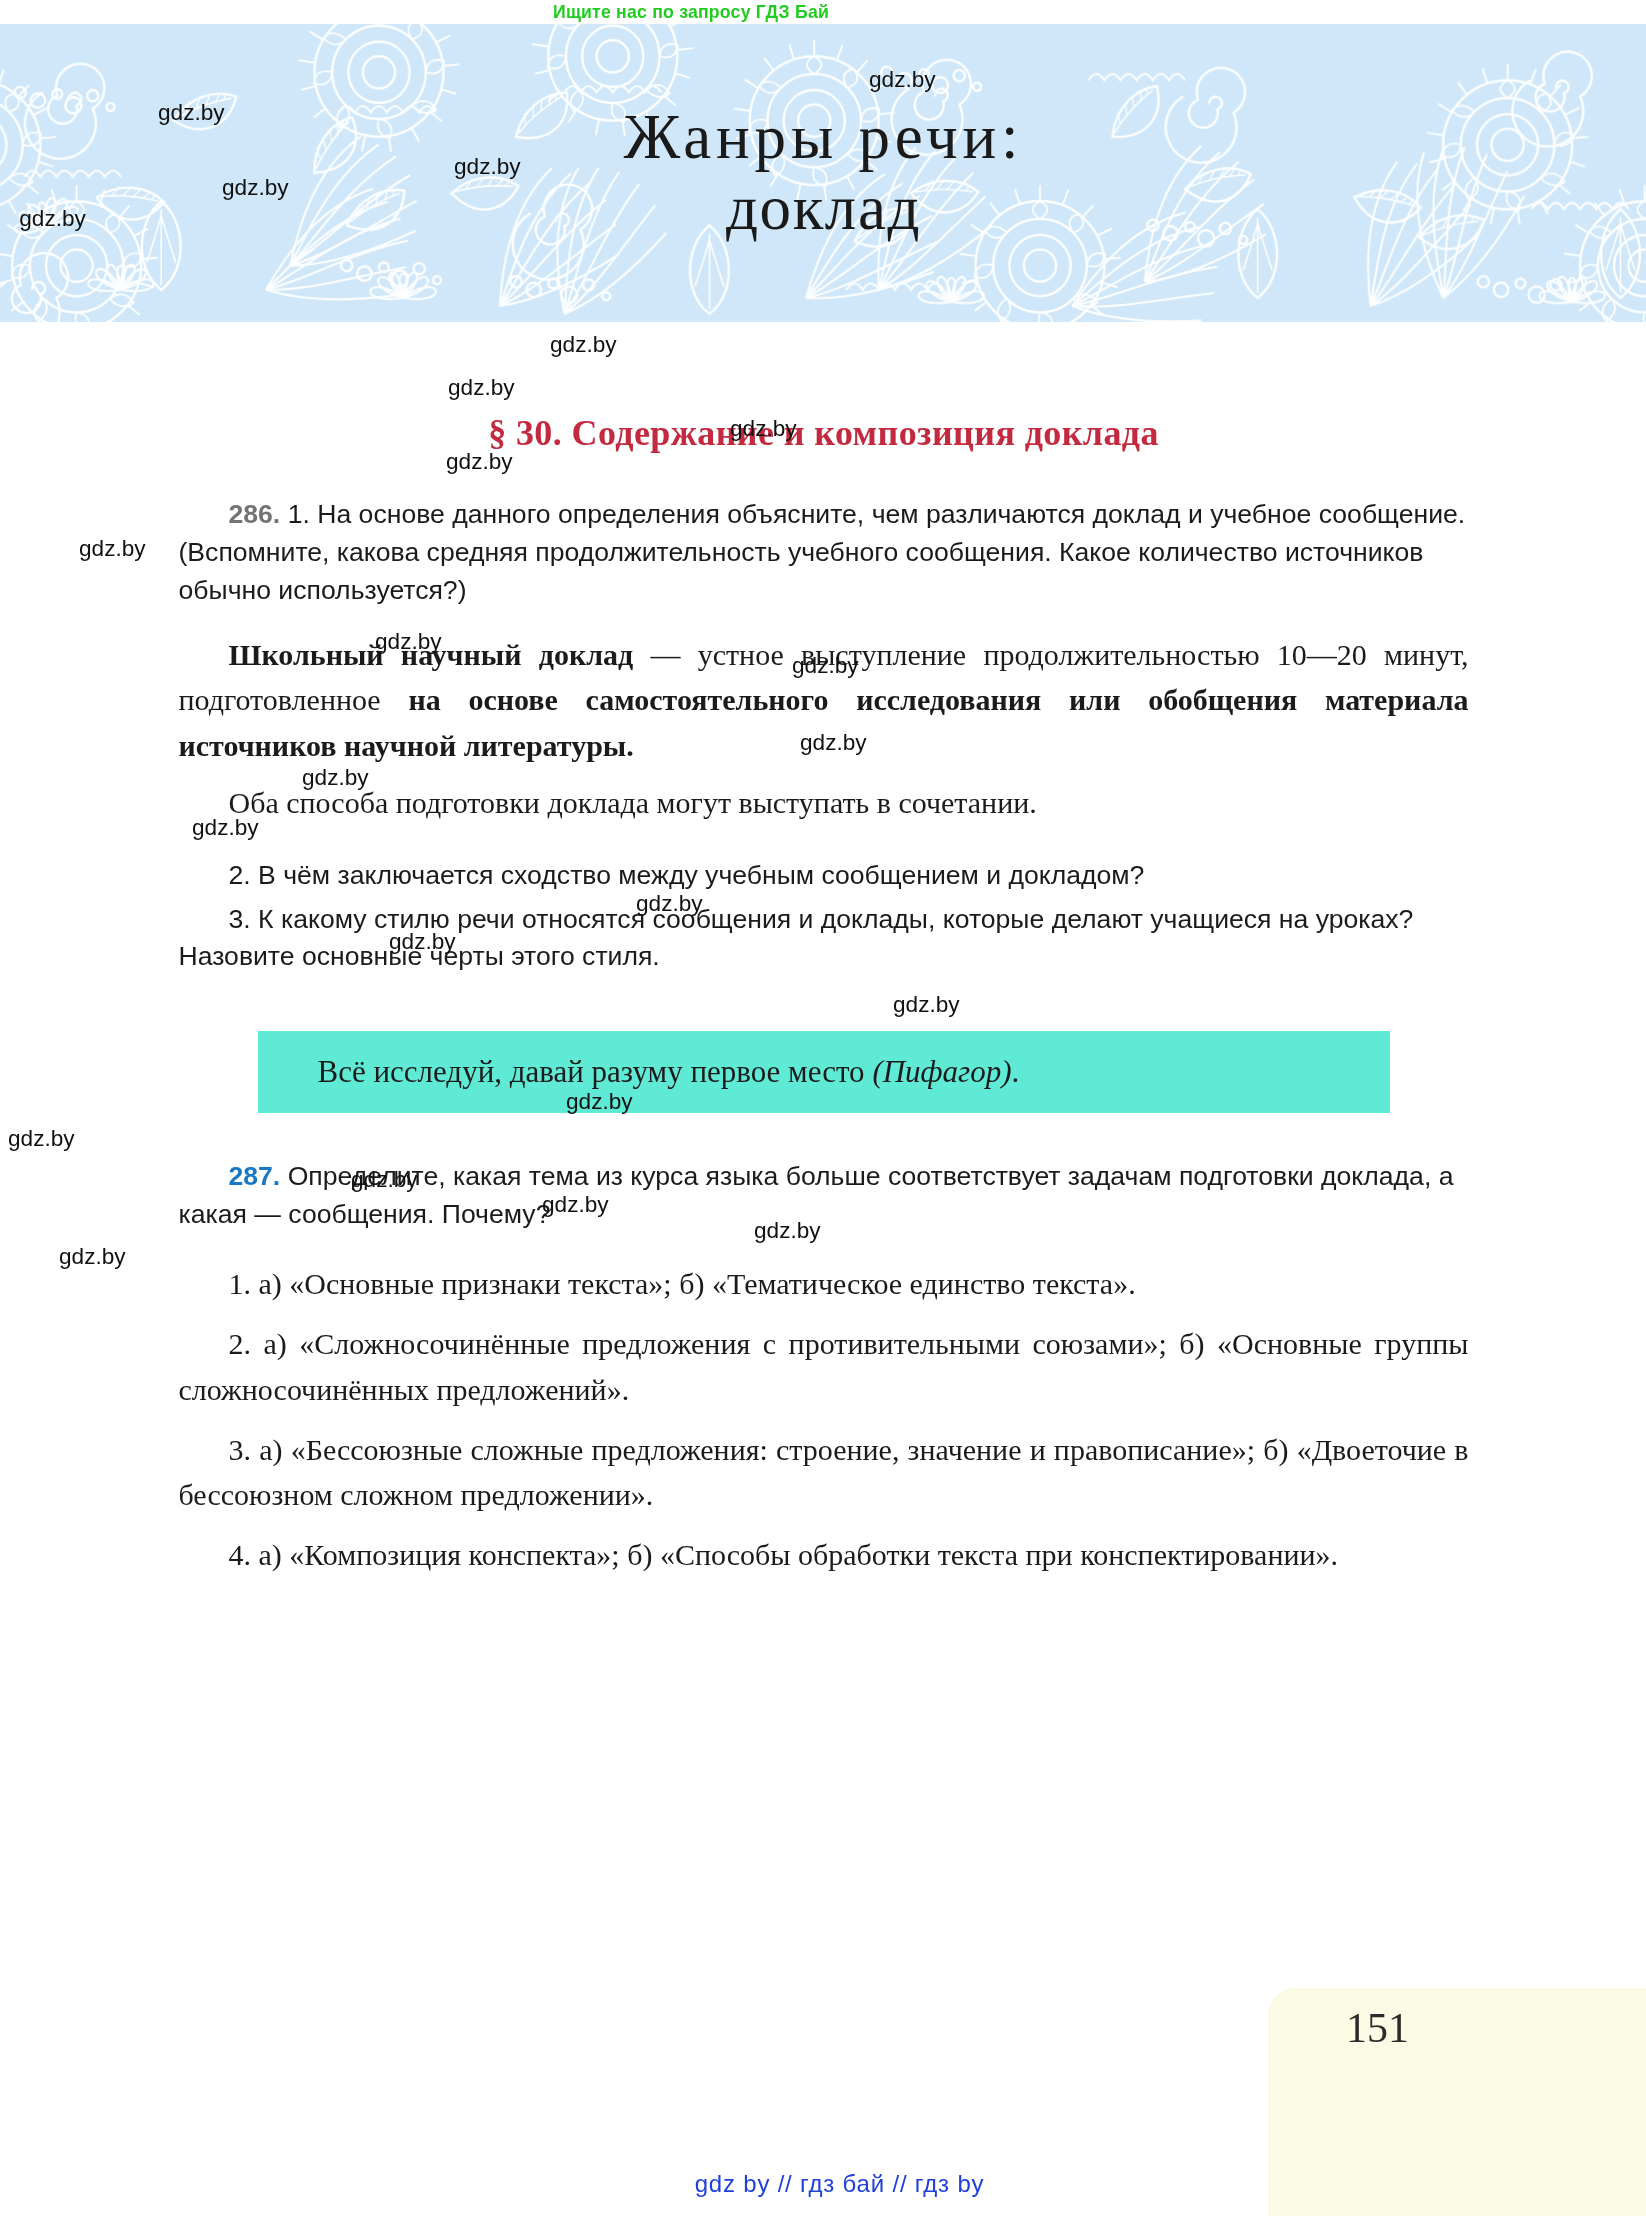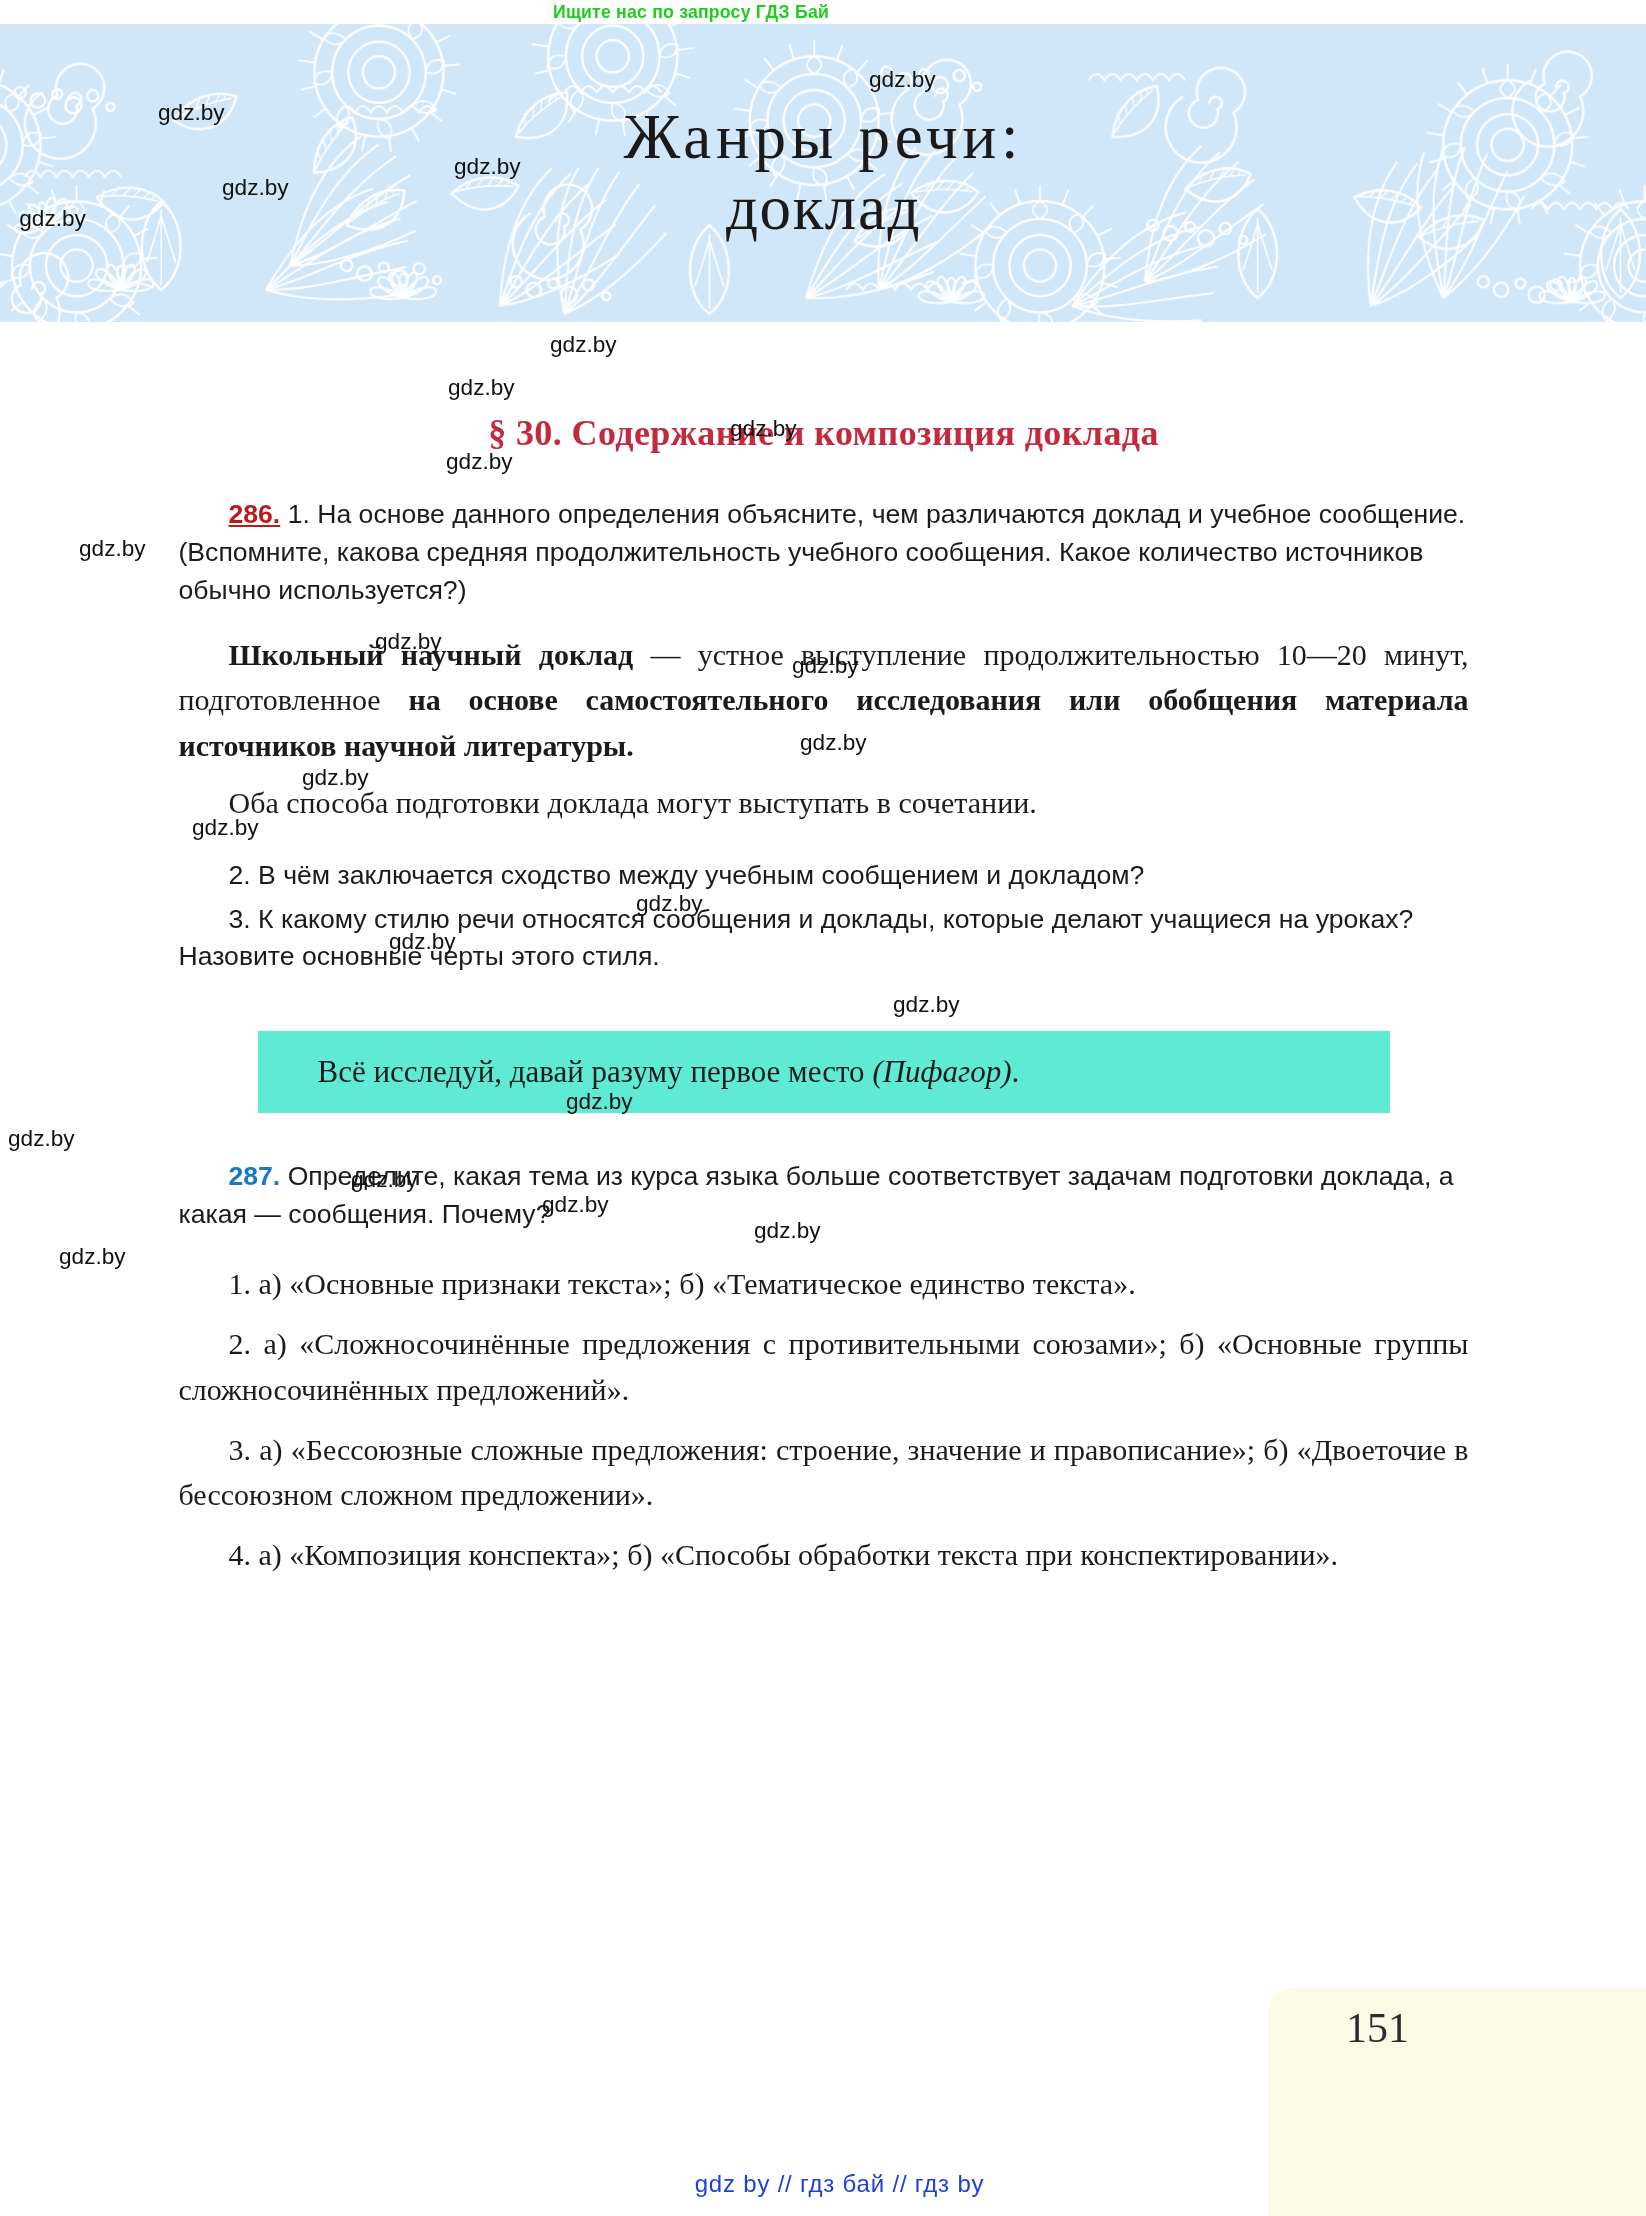--- a/index.html
+++ b/index.html
@@ -389,21 +389,21 @@
       <div class="line l2">доклад</div>
     </div>
   </div>
 
   <div id="content">
 
     <div id="section-heading" style="color: rgb(195, 42, 63);">§ 30. Содержание и композиция доклада</div>
 
     <div class="col" style="margin-top:42px;">
       <p class="ex">
-        <span class="first-indent"></span><span class="exnum" style="color: #b91c1c; text-decoration: underline;">286.</span>
+        <span class="first-indent"></span><span class="exnum" style="color: #737373;">286.</span>
         <span>1. На основе данного определения объясните, чем различаются доклад и учебное сообщение. (Вспомните, какова средняя продолжительность учебного сообщения. Какое количество источников обычно используется?)</span>
       </p>
 
       <p class="sf" style="margin-top:22.6px;">
         <span class="ind"></span><b>Школьный научный доклад</b><span> — устное выступление продолжительностью 10—20 минут, подготовленное </span><b>на основе самостоятельного исследования или обобщения материала источников научной литературы.</b>
       </p>
 
       <p class="sf noj" style="margin-top:11.3px;">
         <span class="ind"></span><span>Оба способа подготовки доклада могут выступать в сочетании.</span>
       </p>

